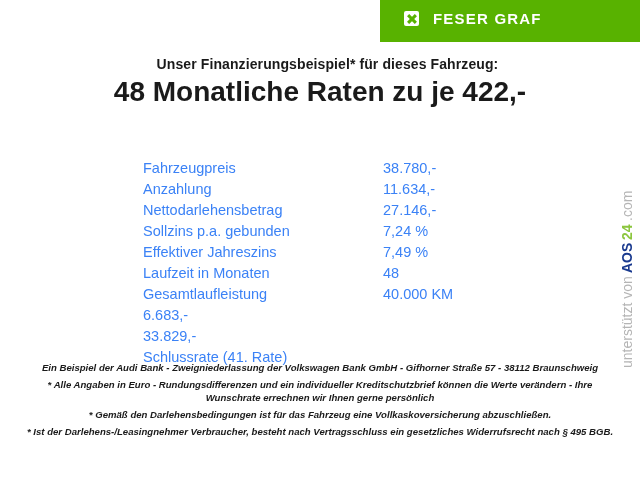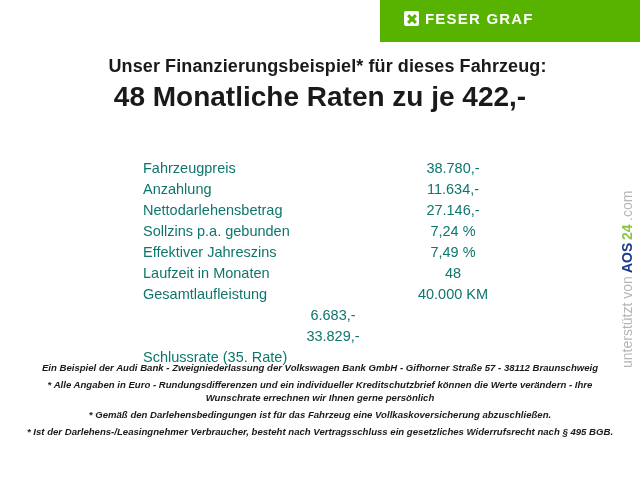--- a/index.html
+++ b/index.html
@@ -32,21 +32,21 @@
     width: 260px;
     height: 42px;
     background: #58b200;
   }
   .header-logo {
     position: absolute;
     top: 10px;
     left: 404px;
     display: flex;
     align-items: center;
-    gap: 6px;
+    gap: 14px;
     color: #ffffff;
     font-weight: bold;
     font-size: 15px;
     letter-spacing: 1.2px;
   }
   .logo-mark {
     width: 15px;
     height: 15px;
     background: #ffffff;
     border-radius: 2px;
@@ -79,21 +79,21 @@
 
   
   .title-block {
     position: absolute;
     top: 56px;
     left: 0;
     width: 640px;
     text-align: center;
   }
   .title-1 {
-    font-size: 18px;
+    font-size: 14px;
     font-weight: bold;
     color: #1a1a1a;
     letter-spacing: 0.1px;
     padding-left: 15px;
   }
   .title-2 {
     font-size: 28px;
     font-weight: bold;
     color: #1a1a1a;
     margin-top: 4px;
@@ -104,24 +104,24 @@
     position: absolute;
     top: 160px;
     left: 143px;
     width: 380px;
   }
   .finance-row {
     display: flex;
     height: 21px;
     align-items: flex-start;
     font-size: 14.5px;
-    color: #0f766e;
+    color: #3b82f6;
   }
   .finance-label { width: 240px; }
-  .finance-value { flex: 1; text-align: center; }
+  .finance-value { flex: 1; }
 
   
   .side-watermark {
     position: absolute;
     top: 148px;
     right: 2px;
     width: 22px;
     height: 220px;
     writing-mode: vertical-rl;
     text-orientation: mixed;
@@ -200,21 +200,21 @@
     <div class="finance-label">Gesamtlaufleistung</div>
     <div class="finance-value">40.000 KM</div>
   </div>
   <div class="finance-row">
     <div class="finance-value">6.683,-</div>
   </div>
   <div class="finance-row">
     <div class="finance-value">33.829,-</div>
   </div>
   <div class="finance-row">
-    <div class="finance-label">Schlussrate (35. Rate)</div>
+    <div class="finance-label">Schlussrate (41. Rate)</div>
   </div>
 </div>
 
 <div class="side-watermark">
   <span>unterstützt von</span>
   <span class="brandblue">AOS</span>
   <span class="brandgreen">24</span>
   <span>.com</span>
 </div>
 

